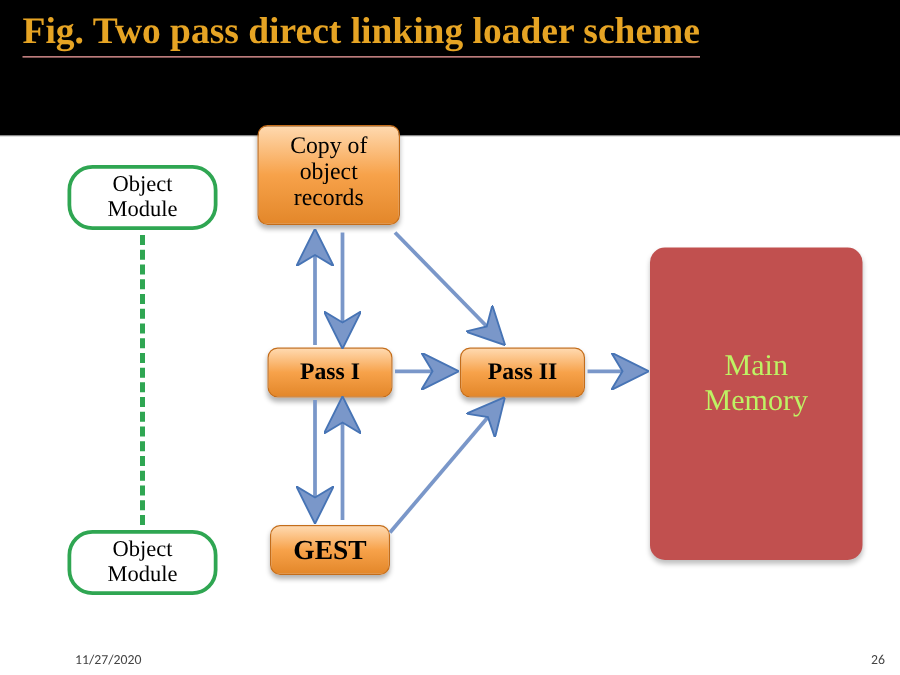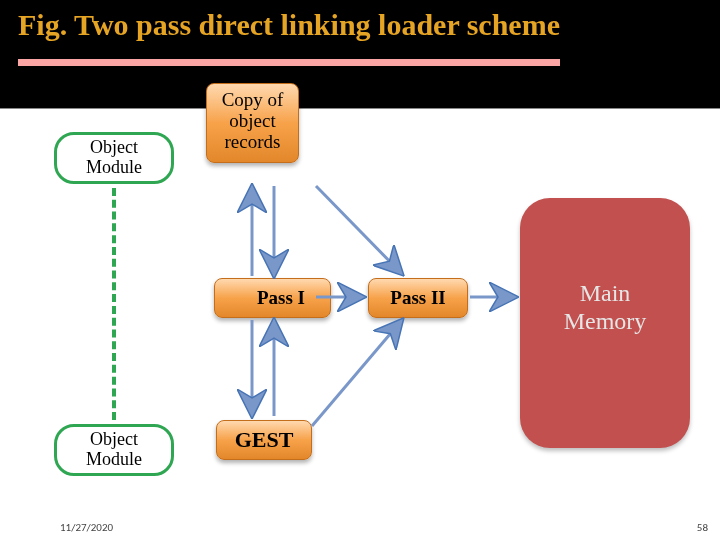--- a/index.html
+++ b/index.html
@@ -19,23 +19,23 @@
     height: 108px;
     background: #000;
     color: #e6a424;
     font-weight: bold;
     font-size: 30px;
     line-height: 1.15;
     padding: 8px 18px 0 18px;
     box-sizing: border-box;
   }
   .title-bar .underline {
-    border-bottom: 7px solid #fca5a5;
+    border-bottom: 1px solid #fca5a5;
     display: inline-block;
-    padding-bottom: 16px;
+    padding-bottom: 2px;
   }
   .hr-thin {
     position: absolute;
     left: 0;
     top: 108px;
     width: 720px;
     height: 1px;
     background: #888;
   }
   .date-label {
@@ -83,35 +83,35 @@
 
   .orange-box {
     position: absolute;
     background: linear-gradient(to bottom, #ffd9af 0%, #f7a24a 50%, #e3872a 100%);
     border: 1px solid #c46d1a;
     border-radius: 8px;
     text-align: center;
     color: #000;
     box-shadow: 0 3px 4px rgba(0,0,0,0.3);
   }
-  .copy-box { left: 206px; top: 83px; width: 93px; height: 80px; font-size: 19px; line-height: 1.1; padding-top: 6px; box-sizing: border-box; }
-  .pass1-box { left: 214px; top: 278px; width: 98px; height: 38px; font-size: 19px; line-height: 38px; font-weight: bold; padding-left: 17px; }
+  .copy-box { left: 206px; top: 100px; width: 114px; height: 80px; font-size: 19px; line-height: 1.1; padding-top: 6px; box-sizing: border-box; }
+  .pass1-box { left: 214px; top: 278px; width: 98px; height: 38px; font-size: 19px; line-height: 38px; font-weight: bold; }
   .pass2-box { left: 368px; top: 278px; width: 98px; height: 38px; font-size: 19px; line-height: 38px; font-weight: bold; }
   .gest-box  { left: 216px; top: 420px; width: 94px; height: 38px; font-size: 22px; line-height: 38px; font-weight: bold; }
 
   .main-mem {
     position: absolute;
     left: 520px;
     top: 198px;
     width: 170px;
     height: 250px;
     background: #c1504f;
-    border-radius: 30px;
+    border-radius: 12px;
     box-shadow: 0 3px 4px rgba(0,0,0,0.25);
-    color: #e5e5e5;
+    color: #bef264;
     font-size: 24px;
     text-align: center;
     padding-top: 82px;
     box-sizing: border-box;
     line-height: 1.15;
   }
 
   svg.arrows {
     position: absolute;
     left: 0;
@@ -172,13 +172,13 @@
 
     <line x1="316" y1="186" x2="402" y2="274" marker-end="url(#ah)"></line>
 
     <line x1="312" y1="426" x2="402" y2="320" marker-end="url(#ah)"></line>
 
     <line x1="470" y1="297" x2="516" y2="297" marker-end="url(#ah)"></line>
   </g>
 </svg>
 
 <div class="date-label">11/27/2020</div>
-<div class="page-num">58</div>
+<div class="page-num">26</div>
 
 </body></html>

